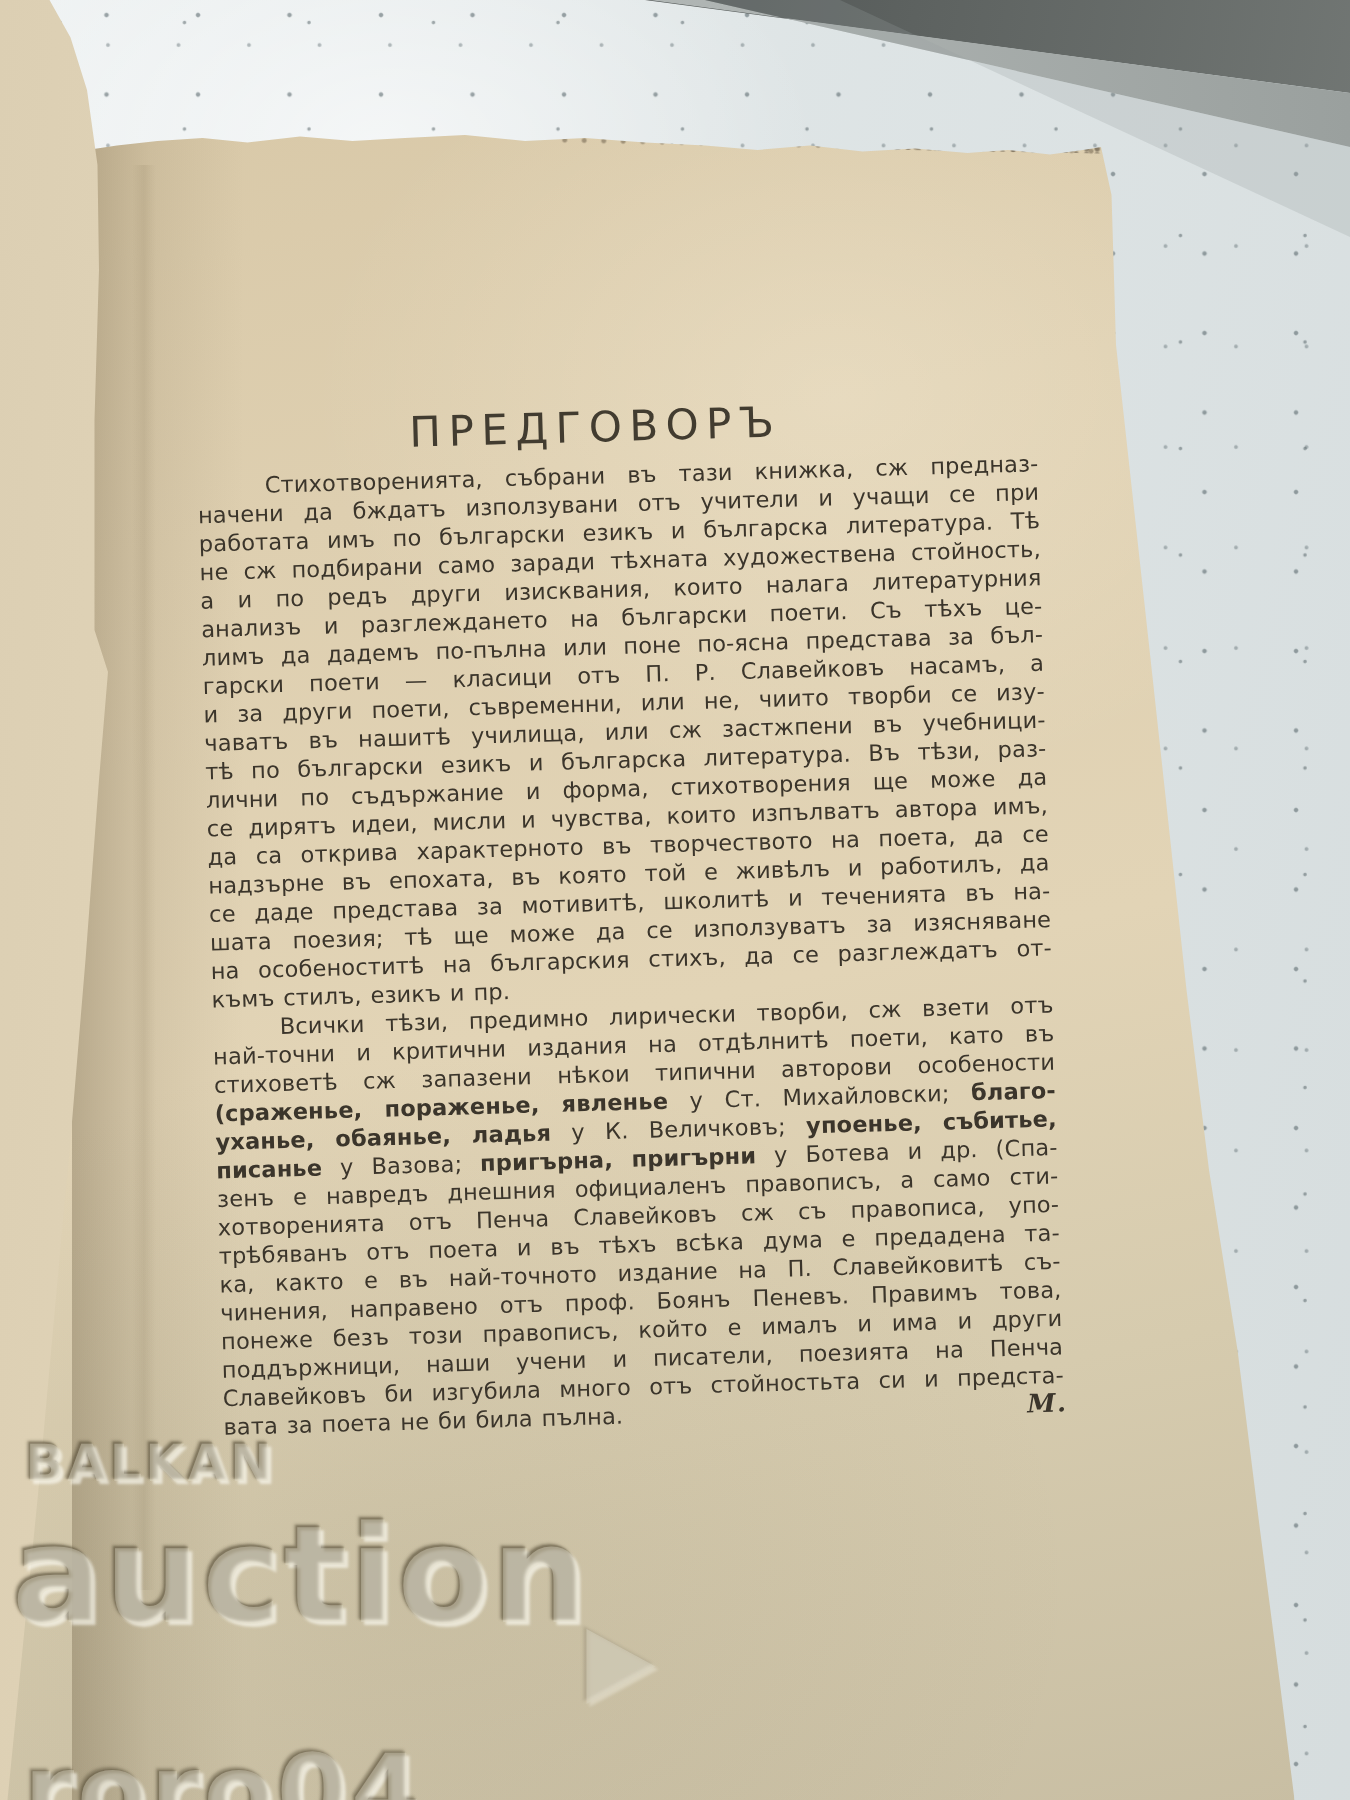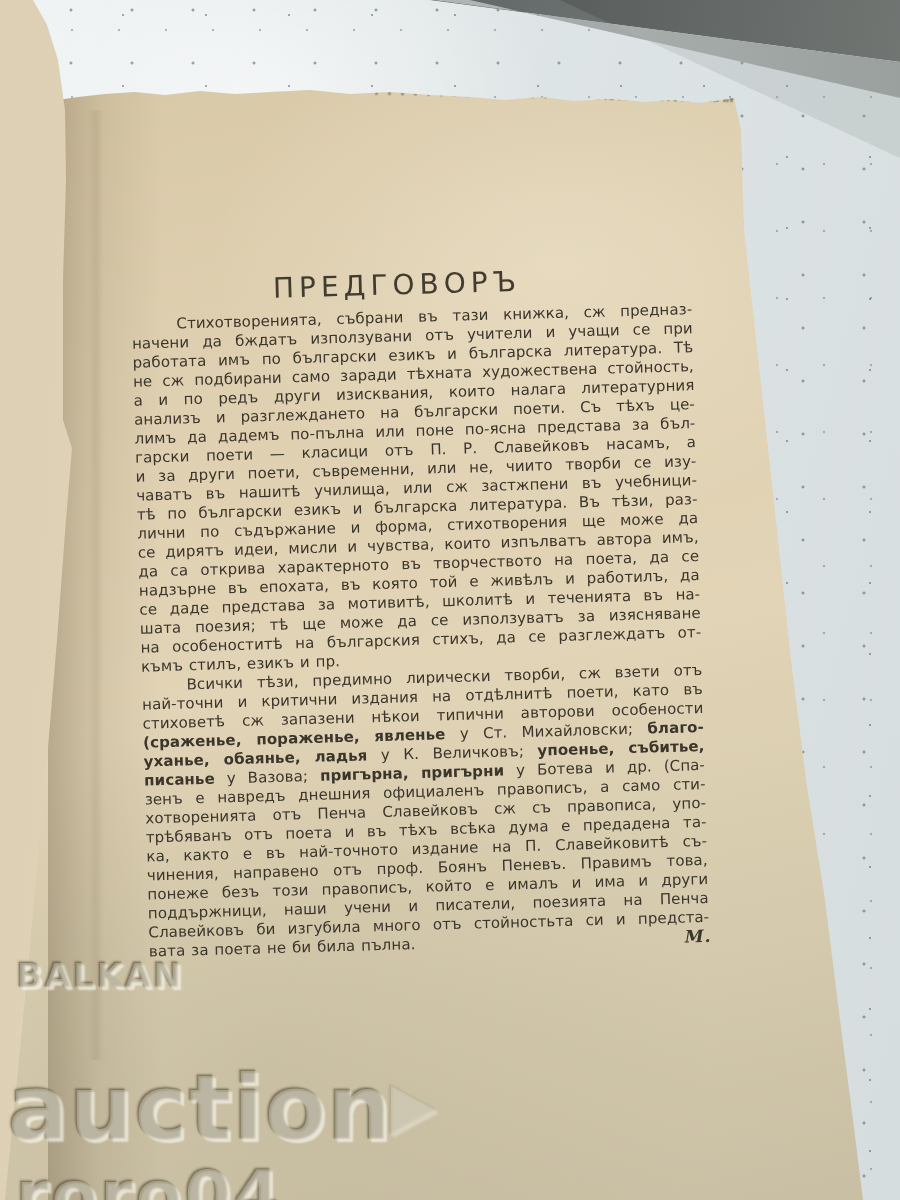--- a/index.html
+++ b/index.html
@@ -76,21 +76,21 @@
   .line.plast{text-align-last:left;}
   .b{font-weight:bold;}
   .sig{position:absolute;right:-32px;top:0px;font-family:"DejaVu Serif",serif;
     font-style:italic;font-weight:bold;font-size:17px;letter-spacing:1px;white-space:nowrap;}
 
   
   .wm-text{position:absolute;font-weight:bold;color:rgba(228,222,202,0.40);
     text-shadow:-2px -2px 2px rgba(92,82,60,0.45), 2px 2px 2px rgba(255,255,248,0.62),
                 -1px -1px 1px rgba(92,82,60,0.40);}
   .wm-balkan{left:17px;top:956px;font-size:34px;letter-spacing:2px;}
-  .wm-auction{left:8px;top:1056px;font-size:90px;letter-spacing:1px;}
+  .wm-auction{left:8px;top:998px;font-size:90px;letter-spacing:1px;}
   .wm-user{left:16px;top:1156px;font-size:68px;letter-spacing:2px;}
   .wm-play{position:absolute;left:391px;top:1086px;width:0;height:0;
     border-left:46px solid rgba(215,209,189,0.55);
     border-top:25px solid transparent;border-bottom:25px solid transparent;
     filter:drop-shadow(-2px -2px 1px rgba(92,82,60,0.40)) drop-shadow(2px 2px 1px rgba(255,255,248,0.55));}
 </style>
 </head>
 <body>
 
 <div class="scene">

